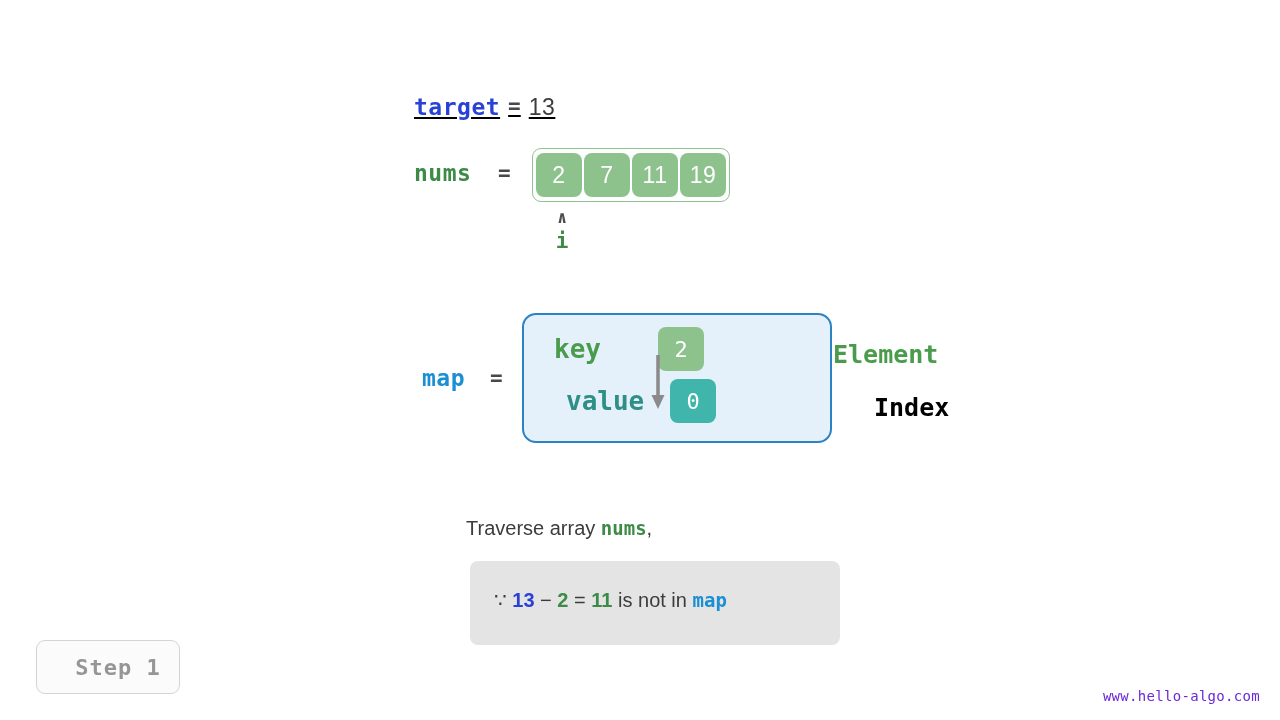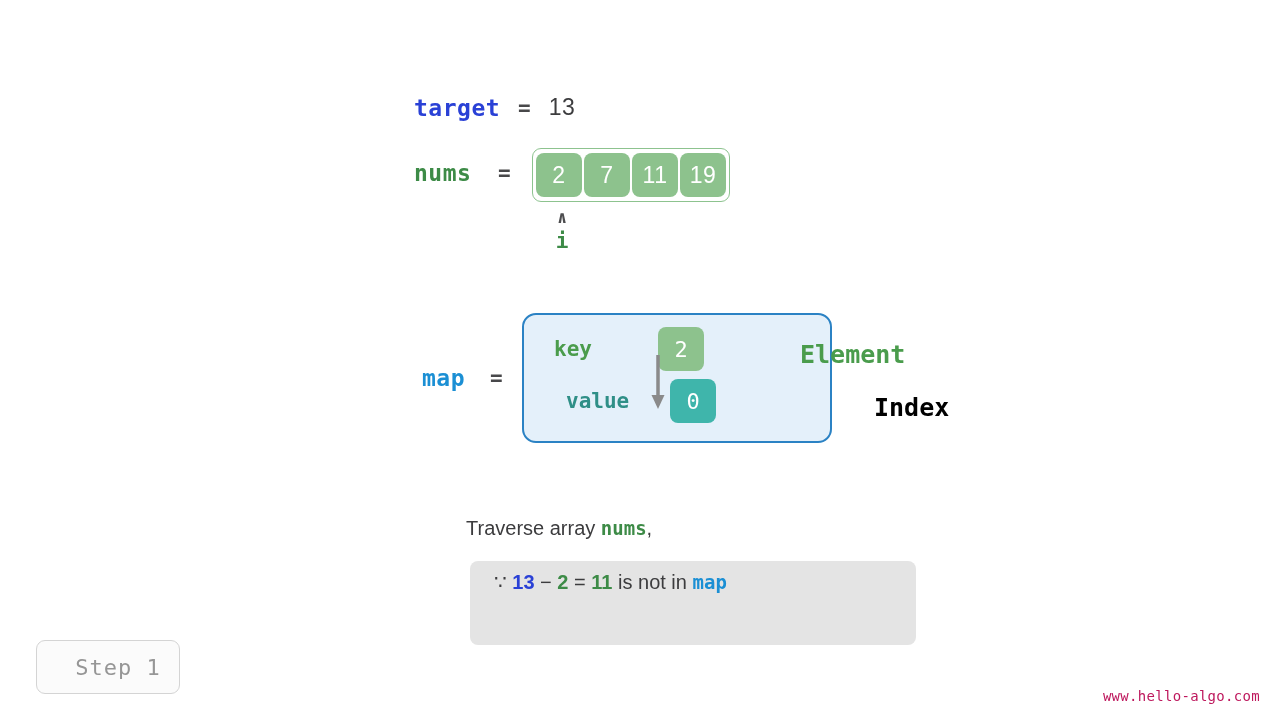--- a/index.html
+++ b/index.html
@@ -15,22 +15,23 @@
     position: relative;
   }
   .stage { position: absolute; inset: 0; }
 
   
   #target-row {
     position: absolute;
     left: 414px;
     top: 94px;
     display: flex;
-    align-items: center;
-    gap: 18px;
+    align-items: flex-start;
+    gap: 8px;
+    text-decoration: underline;
   }
   .var-name {
     font-family: "DejaVu Sans Mono", "Liberation Mono", monospace;
     font-size: 23px;
     font-weight: bold;
     letter-spacing: 0.5px;
   }
   .c-target { color: #2a41d6; }
   .c-nums   { color: #3d8b47; }
   .c-map    { color: #1b8fd4; }
@@ -134,21 +135,21 @@
   }
   .kv-row {
     position: absolute;
     display: flex;
     align-items: center;
   }
   #key-row   { left: 30px; top: 12px; }
   #value-row { left: 30px; top: 64px; margin-left: 12px; }
   .kv-label {
     font-family: "DejaVu Sans Mono", "Liberation Mono", monospace;
-    font-size: 21px;
+    font-size: 26px;
     font-weight: bold;
     width: 104px;
   }
   .kv-label.k { color: #4a9c4c; }
   .kv-label.v { color: #2f8f87; }
   .kv-cell {
     width: 46px;
     height: 44px;
     border-radius: 8px;
     display: flex;
@@ -169,21 +170,21 @@
     height: 56px;
     pointer-events: none;
   }
 
   .side-label {
     position: absolute;
     font-family: "DejaVu Sans Mono", "Liberation Mono", monospace;
     font-size: 25px;
     font-weight: bold;
   }
-  #label-element { left: 800px; top: 340px; color: #4a9c4c; }
+  #label-element { left: 833px; top: 340px; color: #4a9c4c; }
   #label-index   { left: 874px; top: 393px; color: #000000; text-align: center; }
 
   
   #traverse-line {
     position: absolute;
     left: 466px;
     top: 517px;
     font-size: 20px;
     color: #3c3c3e;
   }
@@ -191,26 +192,26 @@
     font-family: "DejaVu Sans Mono", "Liberation Mono", monospace;
     font-weight: bold;
     color: #3d8b47;
     font-size: 19px;
   }
 
   #explain-box {
     position: absolute;
     left: 470px;
     top: 561px;
-    width: 446px;
+    width: 370px;
     height: 84px;
     background: #e4e4e4;
     border-radius: 8px;
     box-sizing: border-box;
-    padding: 4px 24px;
+    padding: 22px 24px;
   }
   .ex-line {
     font-size: 20px;
     color: #3c3c3e;
     line-height: 34px;
     white-space: pre;
   }
   .tok-blue  { color: #2a41d6; font-weight: bold; }
   .tok-green { color: #3d8b47; font-weight: bold; }
   .tok-mapb  {
@@ -229,35 +230,35 @@
     width: 144px;
     height: 54px;
     border: 1.5px solid #d4d4d4;
     border-radius: 9px;
     background: #fbfbfb;
     display: flex;
     align-items: center;
     justify-content: center;
     font-family: "DejaVu Sans Mono", "Liberation Mono", monospace;
     font-size: 22px;
-    font-weight: normal;
+    font-weight: bold;
     color: #969696;
     letter-spacing: 1px;
     box-sizing: border-box;
     padding-left: 20px;
   }
 
   
   #watermark {
     position: absolute;
     right: 20px;
     bottom: 16px;
     font-family: "DejaVu Sans Mono", "Liberation Mono", monospace;
     font-size: 14px;
-    color: #be185d;
+    color: #6d28d9;
     letter-spacing: 0.3px;
   }
 </style>
 </head>
 <body>
 
 <div class="stage">
 
   <div id="target-row">
     <span class="var-name c-target">target</span>

